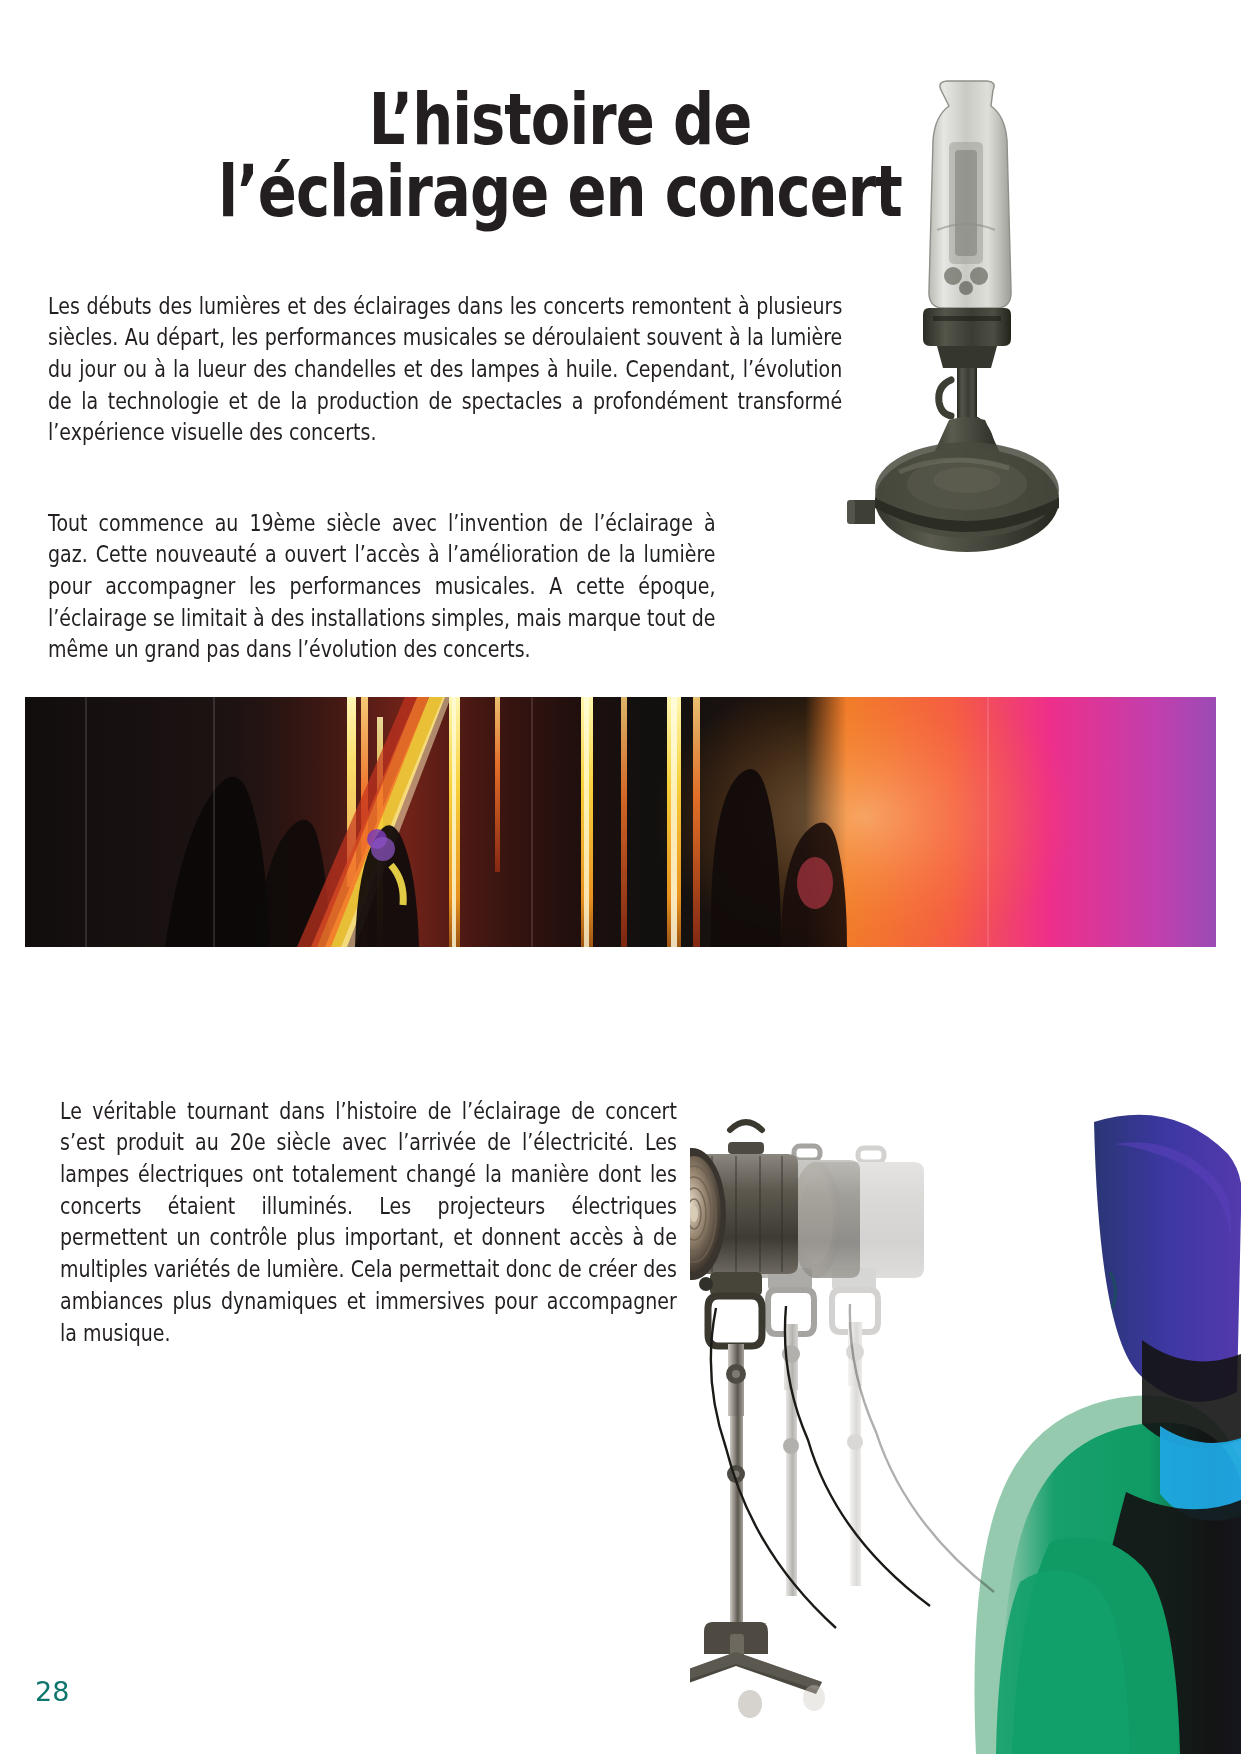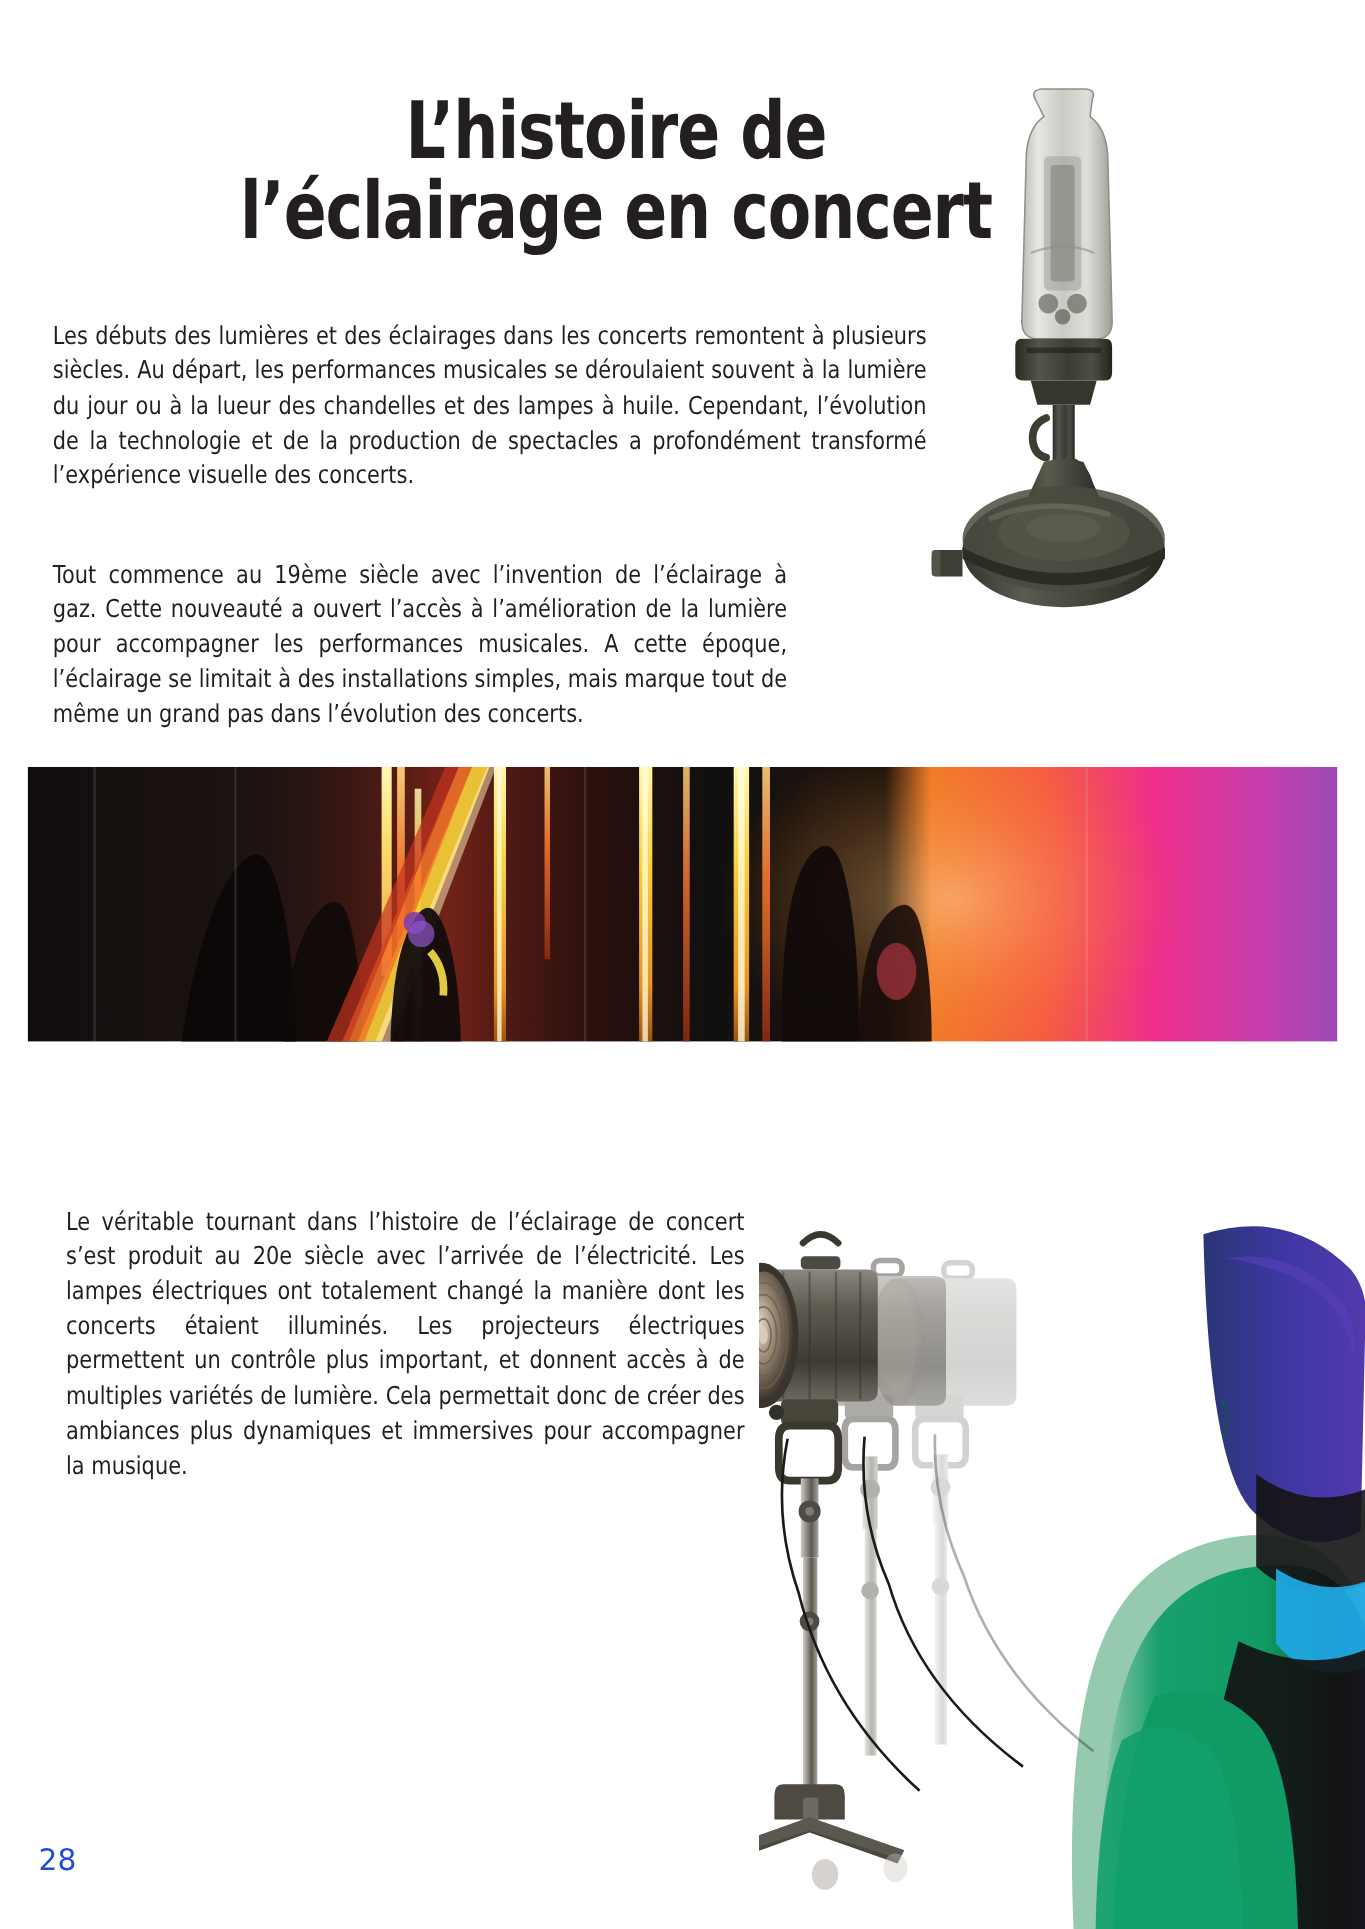--- a/index.html
+++ b/index.html
@@ -52,21 +52,21 @@
   .para-2 { left: 48px; top: 485px; width: 790px; }
   .para-3 { left: 60px; top: 1073px; width: 730px; }
 
   
   .page-number {
     position: absolute;
     left: 35px;
     top: 1676px;
     font-family: "DejaVu Sans", sans-serif;
     font-size: 27px;
-    color: #1d4ed8;
+    color: #0f766e;
     z-index: 6;
   }
 
   
   .lamp-photo {
     position: absolute;
     left: 845px;
     top: 80px;
     width: 240px;
     height: 485px;

